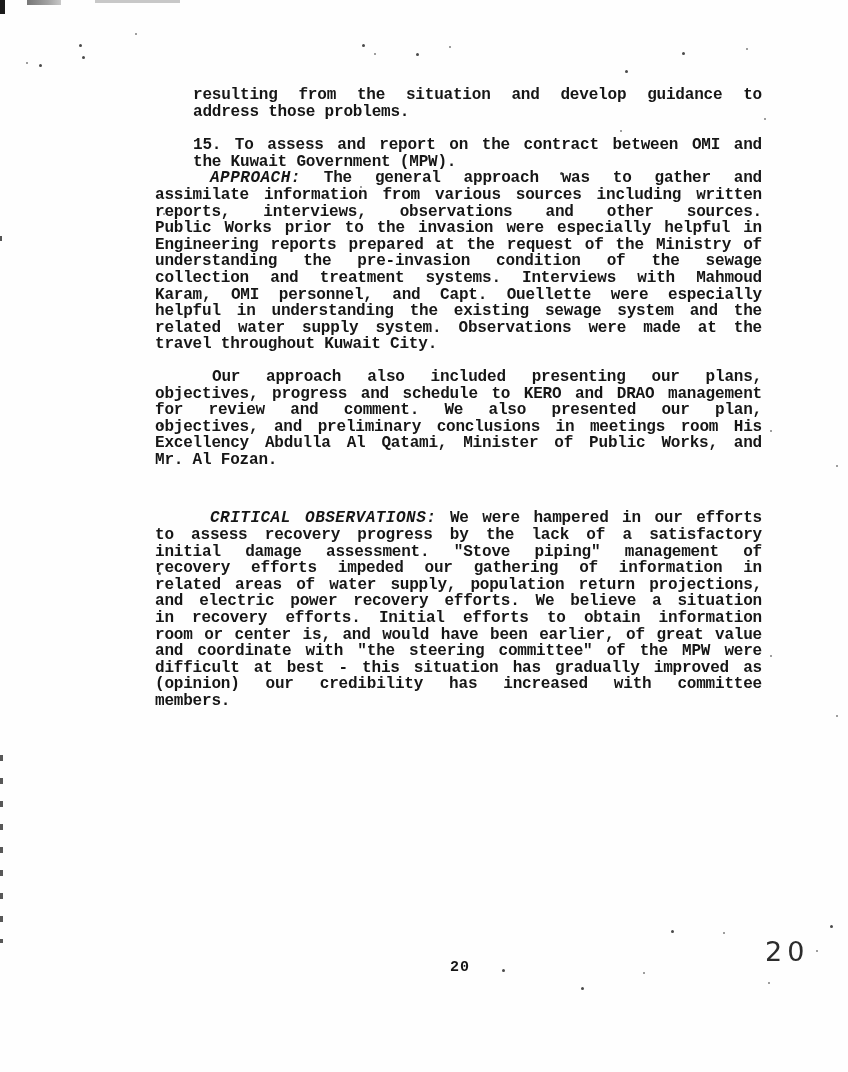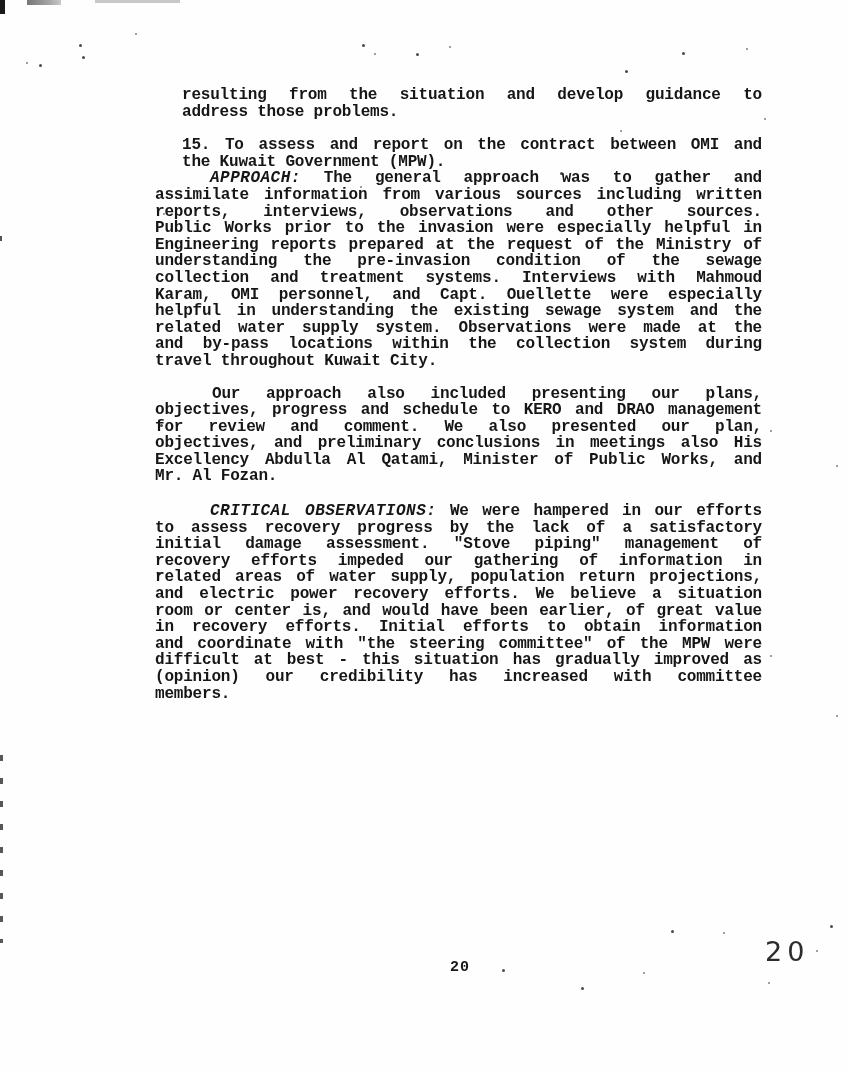--- a/index.html
+++ b/index.html
@@ -24,25 +24,25 @@
     top: 87px;
     width: 607px;
   }
   .para {
     font-size: 16px;
     font-weight: bold;
     line-height: 16.6px;
     letter-spacing: -0.2px;
   }
   
-  .para.block-indent { margin-left: 27px; }
+  .para.block-indent { margin-left: 38px; }
   .para:nth-child(2) { margin-top: 17px; }
   .para:nth-child(3) { }
   .para:nth-child(4) { margin-top: 16px; }
-  .para:nth-child(5) { margin-top: 18px; }
+  .para:nth-child(5) { margin-top: 42px; }
   .line {
     text-align: justify;
     text-align-last: justify;
     white-space: normal;
   }
   .line.last {
     text-align-last: left;
   }
   .line em {
     font-style: italic;
@@ -160,40 +160,39 @@
         <div class="line" style="padding-left: 55px;"><em>APPROACH:</em> The general approach was to gather and</div>
         <div class="line">assimilate information from various sources including written</div>
         <div class="line">reports, interviews, observations and other sources.</div>
         <div class="line">Public Works prior to the invasion were especially helpful in</div>
         <div class="line">Engineering reports prepared at the request of the Ministry of</div>
         <div class="line">understanding the pre-invasion condition of the sewage</div>
         <div class="line">collection and treatment systems. Interviews with Mahmoud</div>
         <div class="line">Karam, OMI personnel, and Capt. Ouellette were especially</div>
         <div class="line">helpful in understanding the existing sewage system and the</div>
         <div class="line">related water supply system. Observations were made at the</div>
-        <div class="line">and by-pass locations within the collection system during</div>
         <div class="line last">travel throughout Kuwait City.</div>
       </div>
       <div class="para">
         <div class="line" style="padding-left: 57px;">Our approach also included presenting our plans,</div>
         <div class="line">objectives, progress and schedule to KERO and DRAO management</div>
         <div class="line">for review and comment. We also presented our plan,</div>
-        <div class="line">objectives, and preliminary conclusions in meetings also His</div>
+        <div class="line">objectives, and preliminary conclusions in meetings room His</div>
         <div class="line">Excellency Abdulla Al Qatami, Minister of Public Works, and</div>
         <div class="line last">Mr. Al Fozan.</div>
       </div>
       <div class="para">
         <div class="line" style="padding-left: 55px;"><em>CRITICAL OBSERVATIONS:</em> We were hampered in our efforts</div>
         <div class="line">to assess recovery progress by the lack of a satisfactory</div>
         <div class="line">initial damage assessment. "Stove piping" management of</div>
         <div class="line">recovery efforts impeded our gathering of information in</div>
         <div class="line">related areas of water supply, population return projections,</div>
         <div class="line">and electric power recovery efforts. We believe a situation</div>
+        <div class="line">in recovery efforts. Initial efforts to obtain information</div>
         <div class="line">room or center is, and would have been earlier, of great value</div>
-        <div class="line">in recovery efforts. Initial efforts to obtain information</div>
         <div class="line">and coordinate with "the steering committee" of the MPW were</div>
         <div class="line">difficult at best - this situation has gradually improved as</div>
         <div class="line">(opinion) our credibility has increased with committee</div>
         <div class="line last">members.</div>
       </div>
     </div>
 
   <div class="page-number">20</div>
   <div class="stamp-number">20</div>
 

